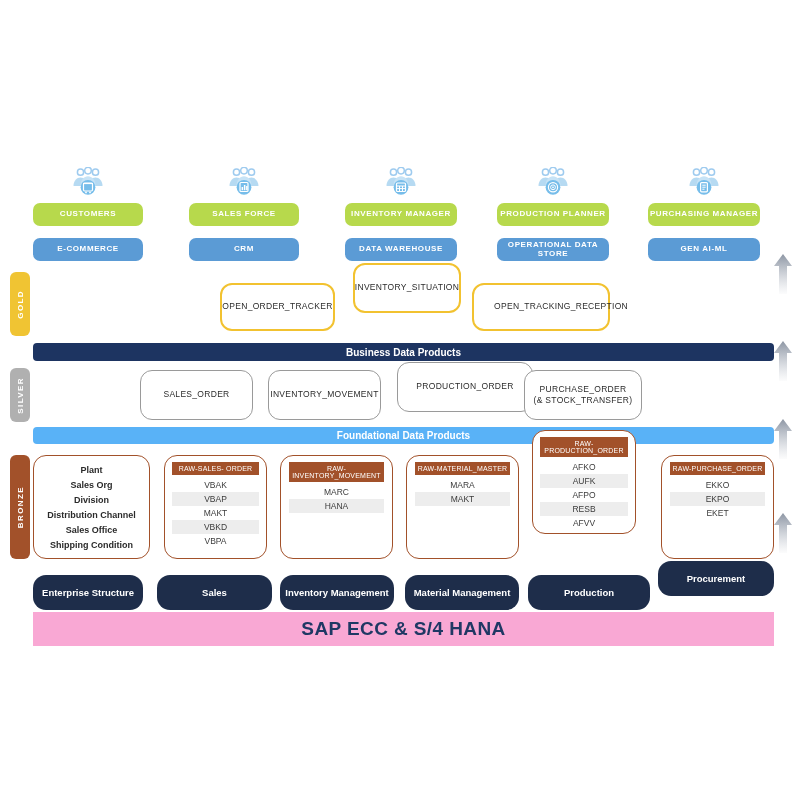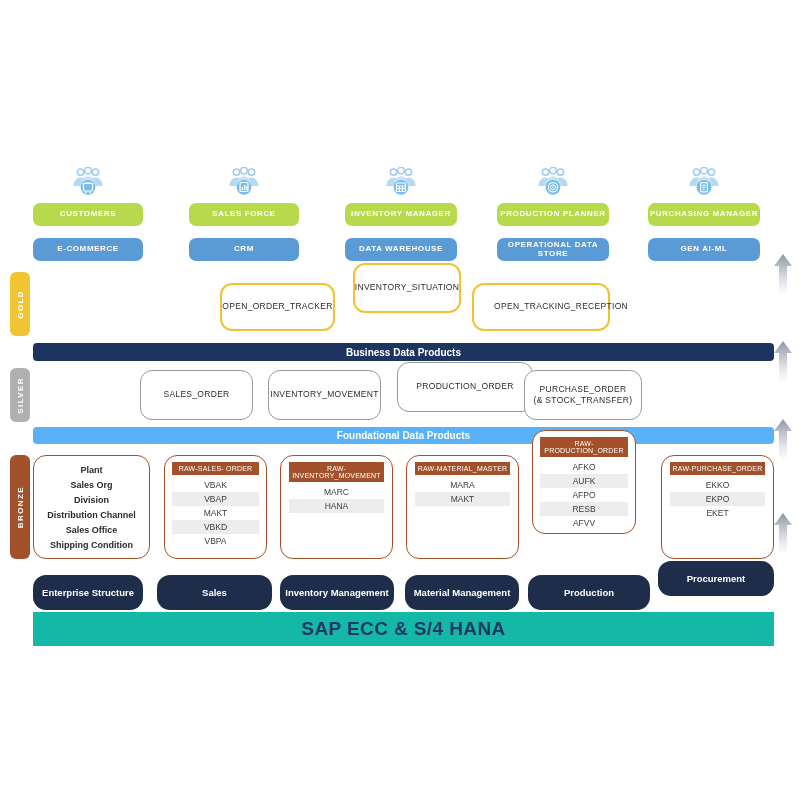--- a/index.html
+++ b/index.html
@@ -76,21 +76,21 @@
 
   
   .domain{
     background:#1e2d4a;border-radius:13px;color:#fff;font-weight:bold;
     font-size:9.5px;display:flex;align-items:center;justify-content:center;
     text-align:center;line-height:1.2;
   }
 
   
   .sapbanner{
-    background:#14b8a6;color:#1f3864;font-weight:bold;font-size:19px;
+    background:#f9a8d4;color:#1f3864;font-weight:bold;font-size:19px;
     display:flex;align-items:center;justify-content:center;letter-spacing:.4px;
   }
 
   
   .uparrow{width:22px;height:42px;}
 </style>
 </head>
 <body>
 
 <div class="stage">

